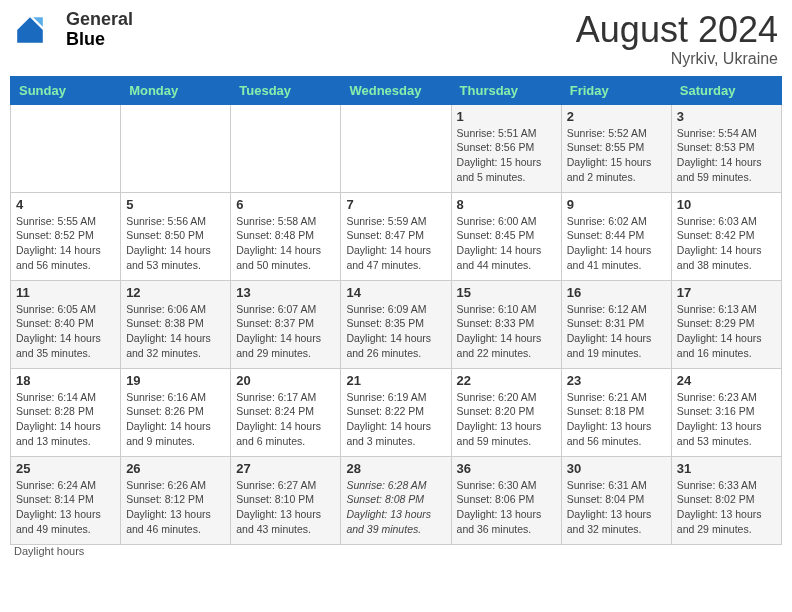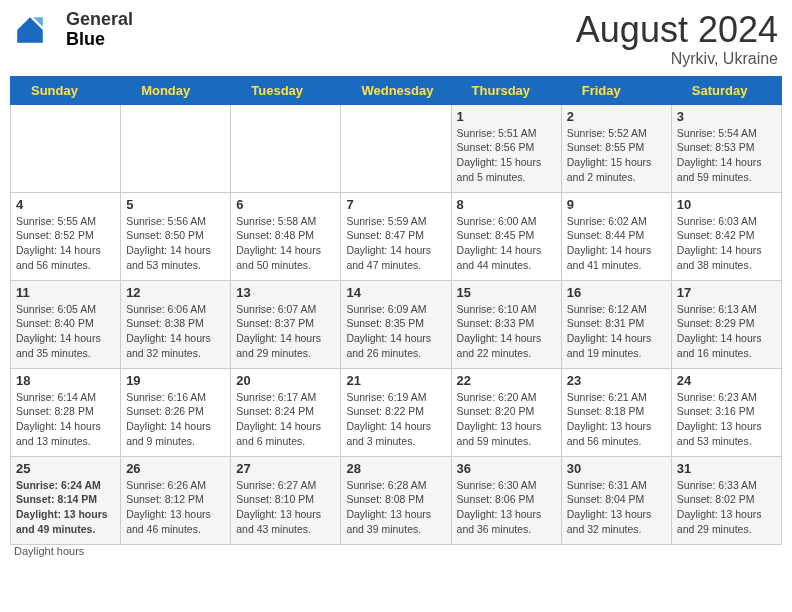--- a/index.html
+++ b/index.html
@@ -54,24 +54,24 @@
       font-size: 16px;
       color: #555;
     }
     table {
       width: 100%;
       border-collapse: collapse;
       table-layout: fixed;
     }
     thead tr th {
       background-color: #1a6abf;
-      color: #fde047;
+      color: #86efac;
       font-size: 13px;
       font-weight: bold;
-      padding: 6px 20px;
+      padding: 6px 8px;
       text-align: left;
       border: 1px solid #1a6abf;
     }
     tbody tr td {
       vertical-align: top;
       border: 1px solid #ccc;
       padding: 4px 5px;
       font-size: 11px;
       color: #333;
       height: 88px;
@@ -312,42 +312,42 @@
           <span class="day-number">24</span>
           <div class="day-info" style="white-space: pre-line;">Sunrise: 6:23 AM
 Sunset: 3:16 PM
 Daylight: 13 hours
 and 53 minutes.</div>
         </td>
       </tr>
       <tr>
         <td>
           <span class="day-number">25</span>
-          <div class="day-info" style="white-space: pre-line; font-weight: bold;">Sunrise: 6:24 AM
+          <div class="day-info" style="white-space: pre-line;">Sunrise: 6:24 AM
 Sunset: 8:14 PM
 Daylight: 13 hours
 and 49 minutes.</div>
         </td>
         <td>
           <span class="day-number">26</span>
           <div class="day-info" style="white-space: pre-line;">Sunrise: 6:26 AM
 Sunset: 8:12 PM
 Daylight: 13 hours
 and 46 minutes.</div>
         </td>
         <td>
           <span class="day-number">27</span>
           <div class="day-info" style="white-space: pre-line;">Sunrise: 6:27 AM
 Sunset: 8:10 PM
 Daylight: 13 hours
 and 43 minutes.</div>
         </td>
         <td>
           <span class="day-number">28</span>
-          <div class="day-info" style="white-space: pre-line;">Sunrise: 6:28 AM
+          <div class="day-info" style="white-space: pre-line; font-style: italic;">Sunrise: 6:28 AM
 Sunset: 8:08 PM
 Daylight: 13 hours
 and 39 minutes.</div>
         </td>
         <td>
           <span class="day-number">36</span>
           <div class="day-info" style="white-space: pre-line;">Sunrise: 6:30 AM
 Sunset: 8:06 PM
 Daylight: 13 hours
 and 36 minutes.</div>

